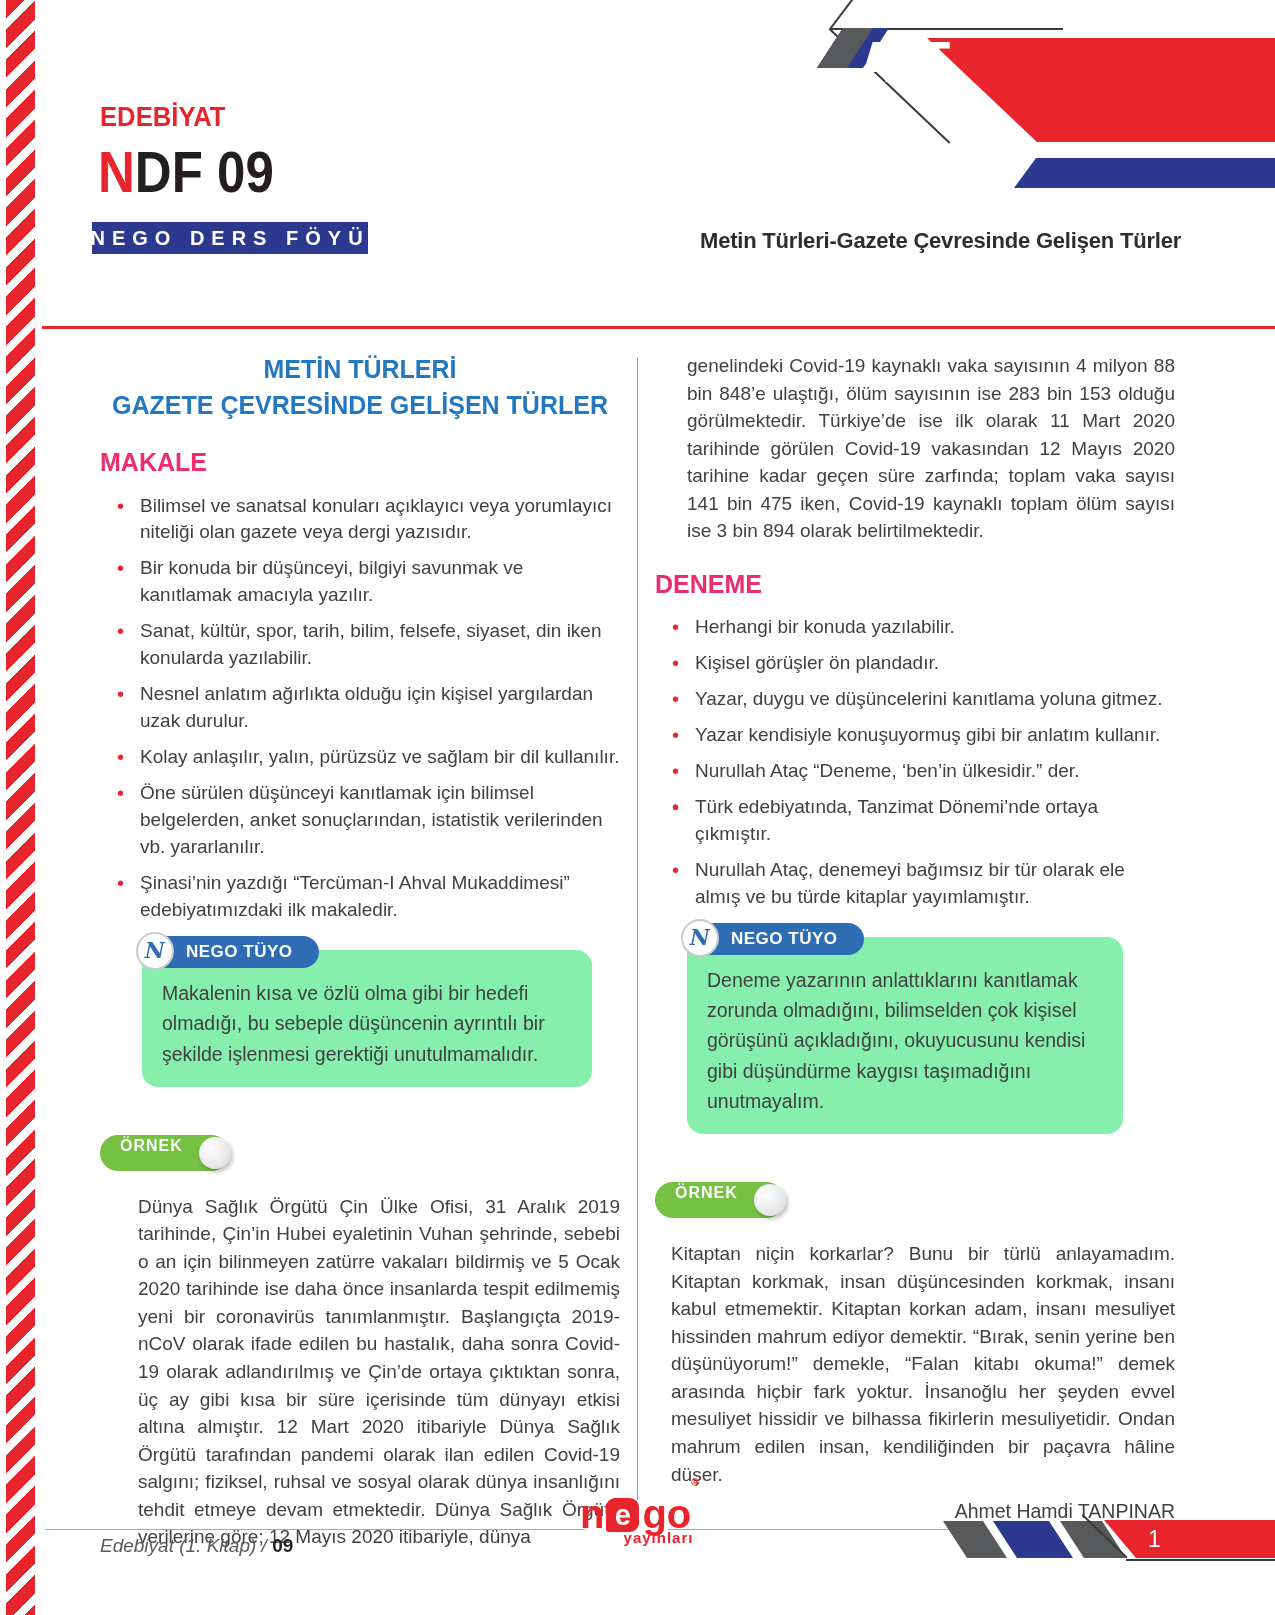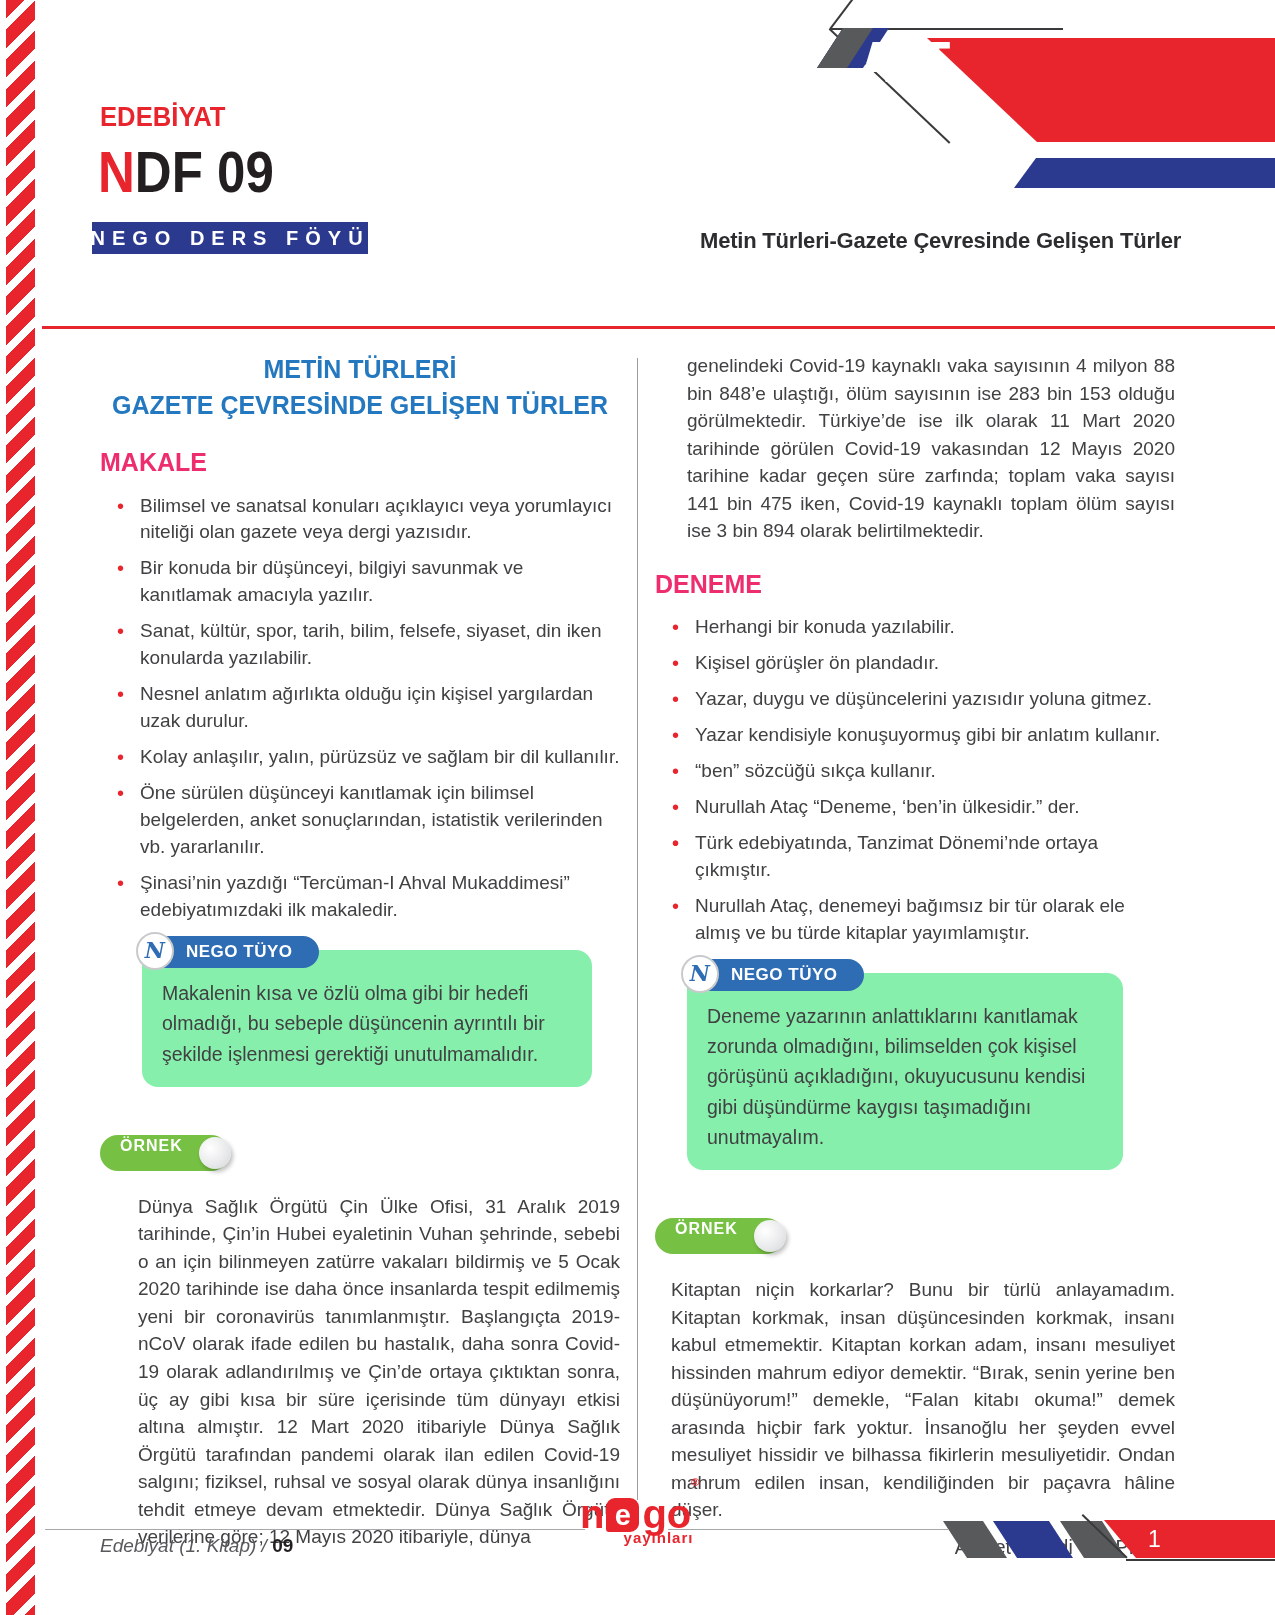--- a/index.html
+++ b/index.html
@@ -175,23 +175,22 @@
   </div>
   <p class="para para-left">Dünya Sağlık Örgütü Çin Ülke Ofisi, 31 Aralık 2019 tarihinde, Çin’in Hubei eyaletinin Vuhan şehrinde, sebebi o an için bilinmeyen zatürre vakaları bildirmiş ve 5 Ocak 2020 tarihinde ise daha önce insanlarda tespit edilmemiş yeni bir coronavirüs tanımlanmıştır. Başlangıçta 2019-nCoV olarak ifade edilen bu hastalık, daha sonra Covid-19 olarak adlandırılmış ve Çin’de ortaya çıktıktan sonra, üç ay gibi kısa bir süre içerisinde tüm dünyayı etkisi altına almıştır. 12 Mart 2020 itibariyle Dünya Sağlık Örgütü tarafından pandemi olarak ilan edilen Covid-19 salgını; fiziksel, ruhsal ve sosyal olarak dünya insanlığını tehdit etmeye devam etmektedir. Dünya Sağlık Örgütü verilerine göre; 12 Mayıs 2020 itibariyle, dünya</p>
 </div>
 
 <div class="col col-right">
   <p class="para para-cont">genelindeki Covid-19 kaynaklı vaka sayısının 4 milyon 88 bin 848’e ulaştığı, ölüm sayısının ise 283 bin 153 olduğu görülmektedir. Türkiye’de ise ilk olarak 11 Mart 2020 tarihinde görülen Covid-19 vakasından 12 Mayıs 2020 tarihine kadar geçen süre zarfında; toplam vaka sayısı 141 bin 475 iken, Covid-19 kaynaklı toplam ölüm sayısı ise 3 bin 894 olarak belirtilmektedir.</p>
   <div class="sec-heading">DENEME</div>
   <ul class="bullets">
     <li><span class="dot"></span><span>Herhangi bir konuda yazılabilir.</span></li>
     <li><span class="dot"></span><span>Kişisel görüşler ön plandadır.</span></li>
-    <li><span class="dot"></span><span>Yazar, duygu ve düşüncelerini yazısıdır yoluna gitmez.</span></li>
+    <li><span class="dot"></span><span>Yazar, duygu ve düşüncelerini kanıtlama yoluna gitmez.</span></li>
     <li><span class="dot"></span><span>Yazar kendisiyle konuşuyormuş gibi bir anlatım kullanır.</span></li>
-    <li><span class="dot"></span><span>“ben” sözcüğü sıkça kullanır.</span></li>
     <li><span class="dot"></span><span>Nurullah Ataç “Deneme, ‘ben’in ülkesidir.” der.</span></li>
     <li><span class="dot"></span></li>
     <li><span class="dot"></span><span>Türk edebiyatında, Tanzimat Dönemi’nde ortaya çıkmıştır.</span></li>
     <li><span class="dot"></span><span>Nurullah Ataç, denemeyi bağımsız bir tür olarak ele almış ve bu türde kitaplar yayımlamıştır.</span></li>
   </ul>
 
   <div class="tip tip-right">
     <div class="tip-pill">
       <span class="ncircle">N</span>
       <span>NEGO TÜYO</span>

